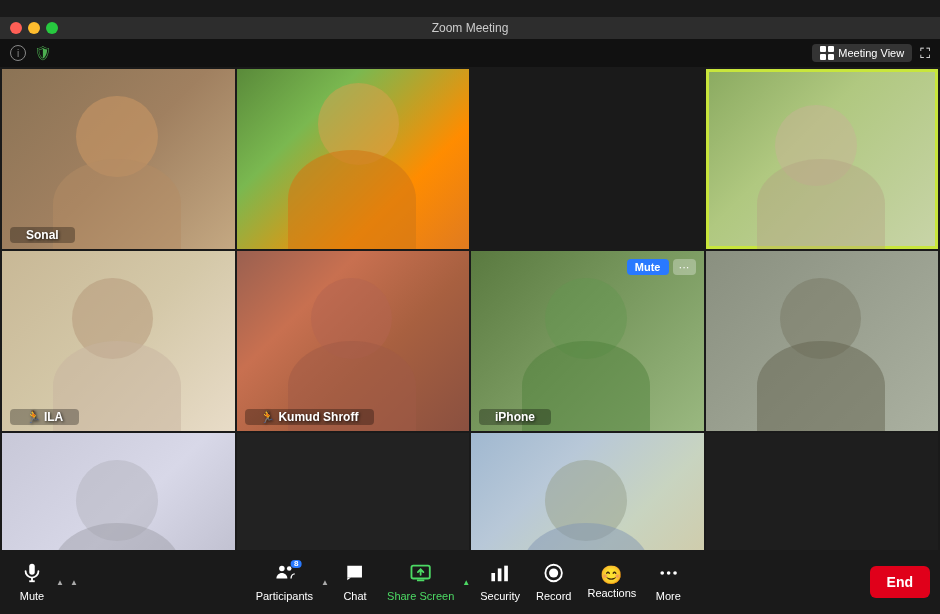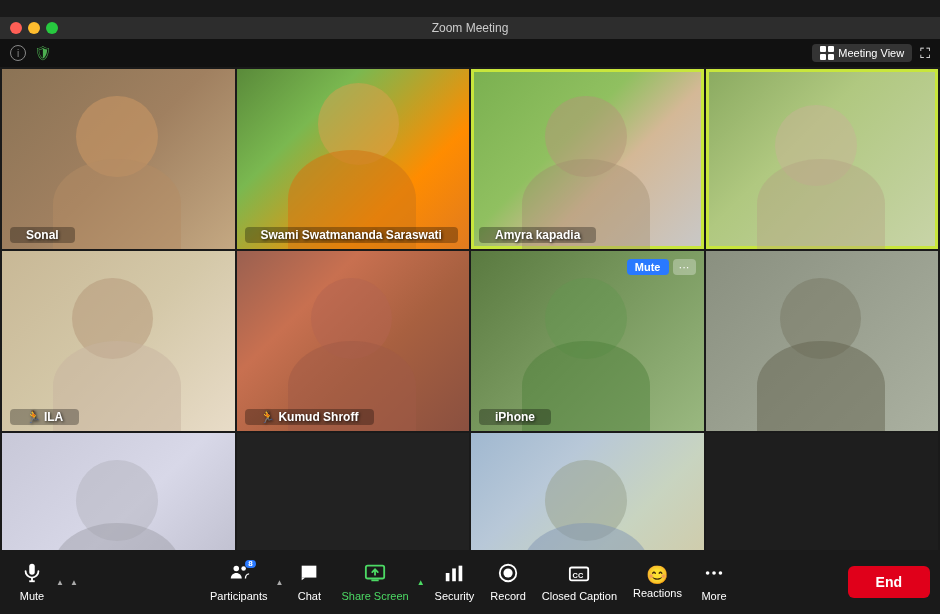--- a/index.html
+++ b/index.html
@@ -220,21 +220,21 @@
     .tb-group {
       display: flex;
       align-items: center;
     }
 
     .end-btn {
       background: #e0001a;
       color: #fff;
       border: none;
       border-radius: 6px;
-      padding: 8px 28px;
+      padding: 8px 17px;
       font-size: 14px;
       font-weight: 600;
       cursor: pointer;
     }
 
     
     .grid-row1-col1 { grid-column: 1; grid-row: 1; }
     .grid-row1-col2 { grid-column: 2; grid-row: 1; }
     .grid-row1-col3 { grid-column: 3; grid-row: 1; }
     .grid-row1-col4 { grid-column: 4; grid-row: 1; }
@@ -302,28 +302,22 @@
 
   <div class="video-cell bg-sonal grid-row1-col1">
     <div class="person-head" style="background:rgba(200,150,100,0.6);"></div>
     <div class="person-body" style="background:rgba(180,140,100,0.5);"></div>
     <span class="participant-name">Sonal</span>
   </div>
 
   <div class="video-cell bg-swami grid-row1-col2">
     <div class="person-head" style="background:rgba(220,160,80,0.5); left:35%; top:8%;"></div>
     <div class="person-body" style="background:rgba(210,120,20,0.6); top:45%;"></div>
-    <span class="participant-name">Swami Swatmananda Saraswati</span>
-  </div>
-
-  <div class="video-cell bg-amyra grid-row1-col3 highlighted" style="outline: 3px solid #c8e63c; outline-offset: -3px;">
-    <div class="person-head" style="background:rgba(180,150,120,0.5);"></div>
-    <div class="person-body" style="background:rgba(160,140,110,0.4);"></div>
-    <span class="participant-name">Amyra kapadia</span>
-  </div>
+  </div>
+
 
   <div class="video-cell bg-right-top grid-row1-col4 highlighted" style="outline: 3px solid #c8e63c; outline-offset: -3px;">
     <div class="person-head" style="background:rgba(200,180,150,0.5); left:30%; top:20%;"></div>
     <div class="person-body" style="background:rgba(180,160,130,0.4);"></div>
   </div>
 
   <div class="video-cell bg-ila grid-row2-col1">
     <div class="person-head" style="background:rgba(180,150,120,0.5); left:30%; top:15%;"></div>
     <div class="person-body" style="background:rgba(200,180,160,0.5);"></div>
     <span class="participant-name" style="display:flex;align-items:center;gap:3px;">
@@ -459,29 +453,20 @@
     <div class="tb-btn">
       <span class="tb-btn-icon">
         <svg width="22" height="22" viewBox="0 0 24 24" fill="white">
           <circle cx="12" cy="12" r="5" fill="white"></circle>
           <circle cx="12" cy="12" r="9" fill="none" stroke="white" stroke-width="2"></circle>
         </svg>
       </span>
       <span class="tb-btn-label">Record</span>
     </div>
 
-    <div class="tb-btn">
-      <span class="tb-btn-icon">
-        <svg width="22" height="22" viewBox="0 0 24 24" fill="none" stroke="white" stroke-width="2">
-          <rect x="2" y="6" width="20" height="14" rx="2"></rect>
-          <text x="5" y="17" font-size="8" fill="white" stroke="none" font-weight="bold">CC</text>
-        </svg>
-      </span>
-      <span class="tb-btn-label">Closed Caption</span>
-    </div>
 
     <div class="tb-btn">
       <span class="tb-btn-icon" style="font-size:18px;">😊</span>
       <span class="tb-btn-label">Reactions</span>
     </div>
 
     <div class="tb-btn">
       <span class="tb-btn-icon">
         <svg width="22" height="22" viewBox="0 0 24 24" fill="white">
           <circle cx="5" cy="12" r="2"></circle>

